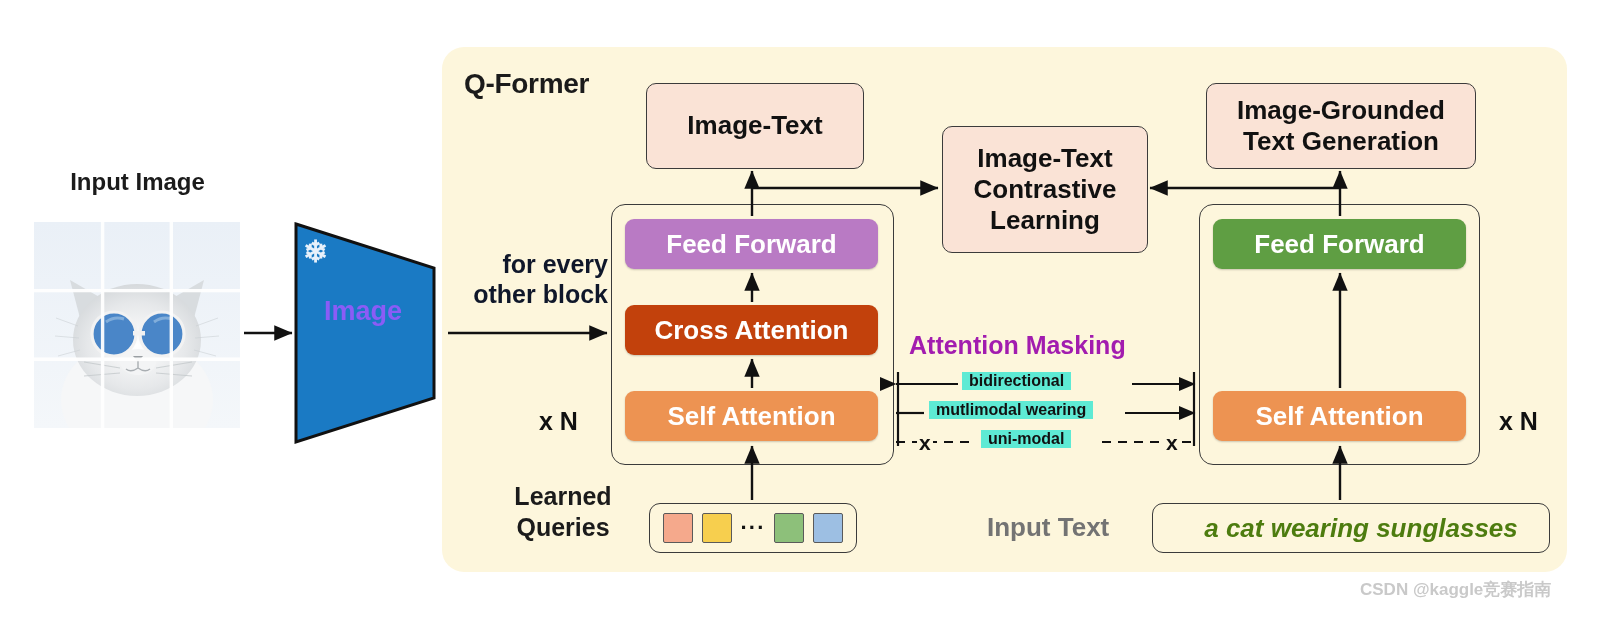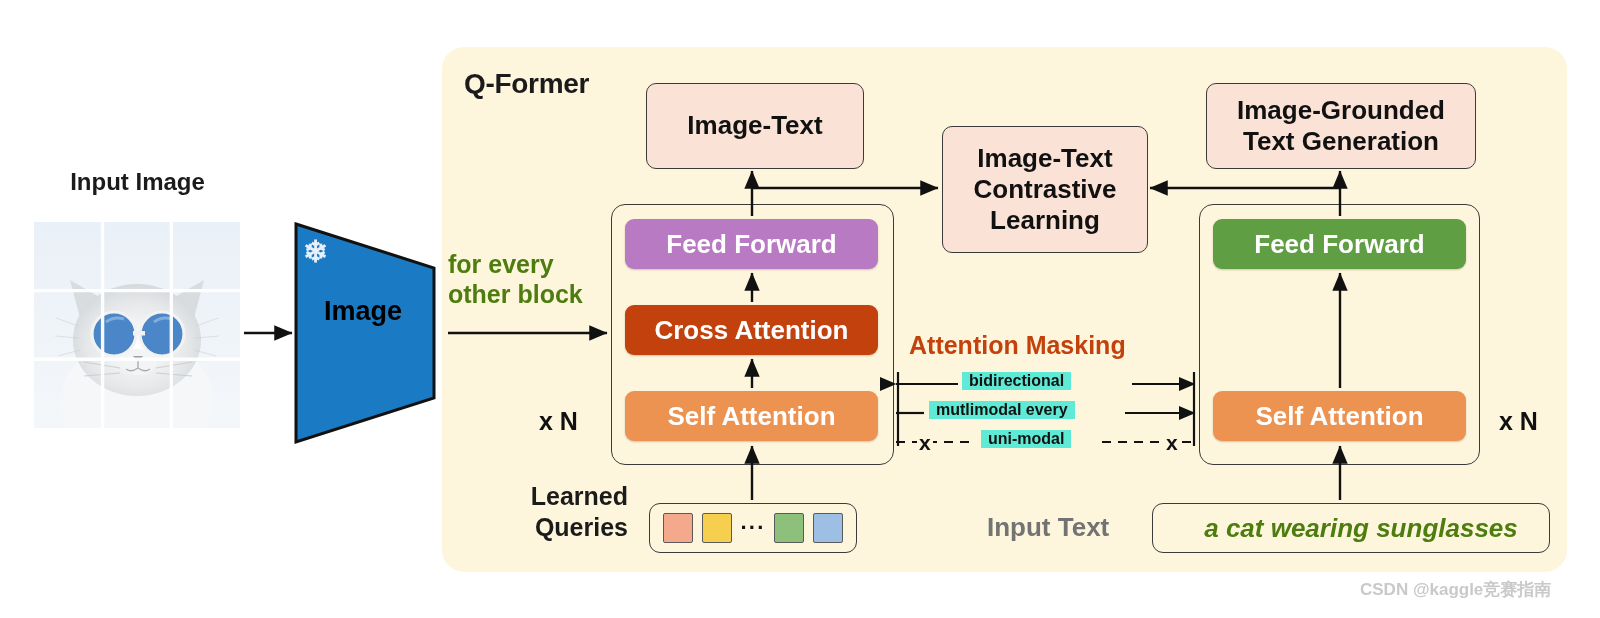--- a/index.html
+++ b/index.html
@@ -36,21 +36,21 @@
     left:22px;top:222px;width:206px;height:206px;
     background:#eef2f7;
     overflow:hidden;
   }
   .grid-lines{left:0;top:0;width:100%;height:100%;}
 
   
   .encoder-wrap{left:276px;top:220px;width:155px;height:226px;}
   .encoder-label{
     left:276px;top:296px;width:150px;
-    font-size:27px;color:#000000;line-height:1.18;text-align:center;
+    font-size:27px;color:#8b5cf6;line-height:1.18;text-align:center;
     font-family:"Liberation Sans",sans-serif;
   }
   .snowflake{
     left:291px;top:237px;
     font-size:30px;color:#e8f1fb;line-height:1;
   }
 
   
   .taskbox{
     background:#fae3d6;border:1.6px solid #3b3b3b;border-radius:10px;
@@ -73,37 +73,37 @@
   }
   .ff-left{left:613px;top:219px;width:253px;height:50px;background:#b97ac4;}
   .ca-left{left:613px;top:305px;width:253px;height:50px;background:#c2410c;}
   .sa-left{left:613px;top:391px;width:253px;height:50px;background:#ed9352;}
   .ff-right{left:1201px;top:219px;width:253px;height:50px;background:#5f9e43;}
   .sa-right{left:1201px;top:391px;width:253px;height:50px;background:#ed9352;}
 
   
   .for-every{
     left:436px;top:250px;width:160px;
-    font-size:25px;color:#4d7c0f;text-align:left;line-height:1.18;
+    font-size:25px;color:#0f172a;text-align:right;line-height:1.18;
   }
   .xn-left{left:527px;top:407px;font-size:25px;color:#111;}
   .xn-right{left:1487px;top:407px;font-size:25px;color:#111;}
   .att-mask-title{
     left:897px;top:331px;
-    font-size:25px;font-weight:bold;color:#c2410c;
+    font-size:25px;font-weight:bold;color:#a21caf;
   }
   .mask-lbl{font-size:16px;color:#111;background:#5eead4;padding:0 7px;}
   .m-bi{left:950px;top:372px;}
   .m-mm{left:917px;top:401px;}
   .m-uni{left:969px;top:430px;}
   .xmark{font-size:21px;font-weight:bold;color:#111;background:#fdf6dc;padding:0 2px;}
 
   .learned-q{
     left:486px;top:481px;width:130px;
-    font-size:25px;font-weight:bold;color:#1b1b1b;line-height:1.22;text-align:right;
+    font-size:25px;font-weight:bold;color:#1b1b1b;line-height:1.22;text-align:center;
   }
   .query-box{
     left:637px;top:503px;width:206px;height:48px;
     background:transparent;border:1.7px solid #3b3b3b;border-radius:11px;
     display:flex;align-items:center;justify-content:center;gap:9px;
   }
   .qsq{width:28px;height:28px;border:1.4px solid #5a5a5a;border-radius:2px;}
   .qdots{font-size:22px;color:#111;letter-spacing:1px;line-height:8px;}
 
   .input-text-lbl{
@@ -275,21 +275,21 @@
     </g>
 
     <g stroke="#111111" stroke-width="2.2" fill="none" stroke-dasharray="9 7">
       <line x1="884" y1="442" x2="963" y2="442"></line>
       <line x1="1090" y1="442" x2="1183" y2="442"></line>
     </g>
   </svg>
 
   <div class="abs att-mask-title">Attention Masking</div>
   <div class="abs mask-lbl m-bi">bidirectional</div>
-  <div class="abs mask-lbl m-mm">mutlimodal every</div>
+  <div class="abs mask-lbl m-mm">mutlimodal wearing</div>
   <div class="abs mask-lbl m-uni">uni-modal</div>
   <div class="abs xmark" style="left:905px;top:431px;">x</div>
   <div class="abs xmark" style="left:1152px;top:431px;">x</div>
 
   <div class="abs learned-q">
     <div>Learned</div>
     <div>Queries</div>
   </div>
   <div class="abs query-box">
     <div class="qsq" style="background:#f5a98c;"></div>

